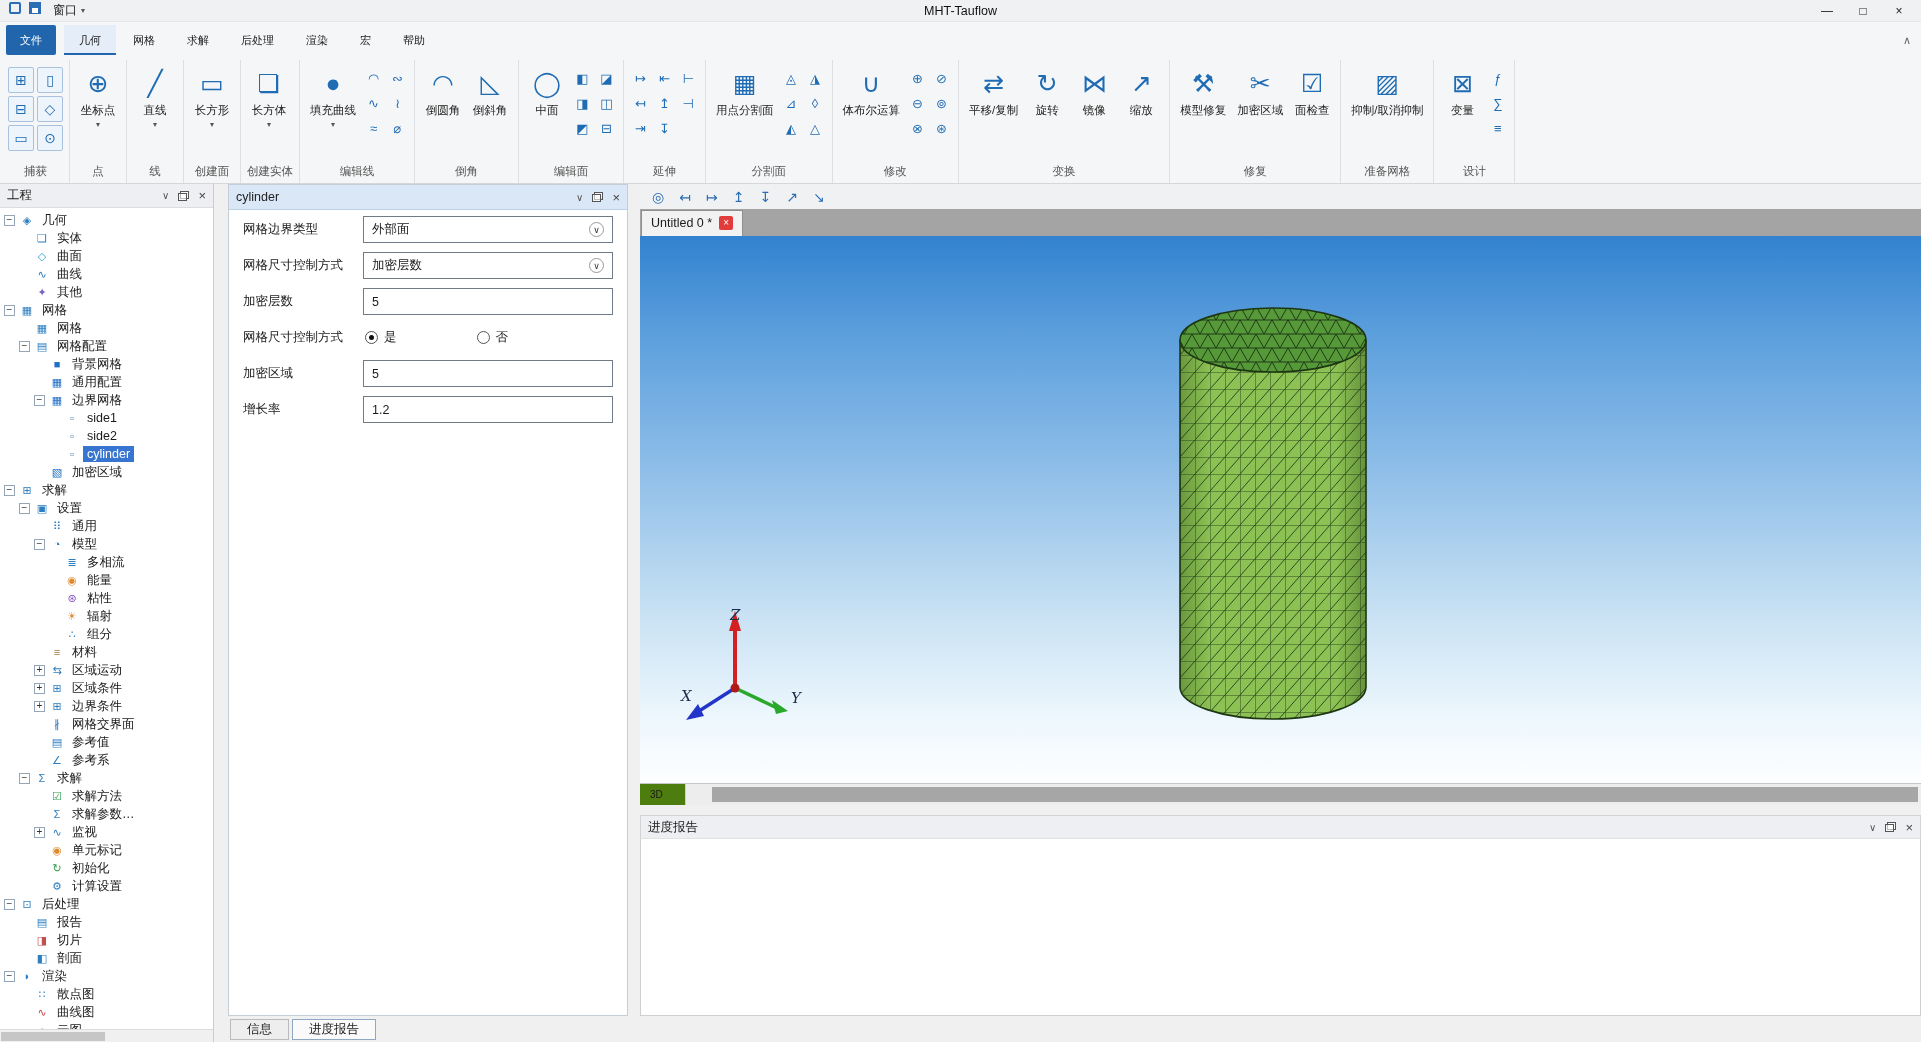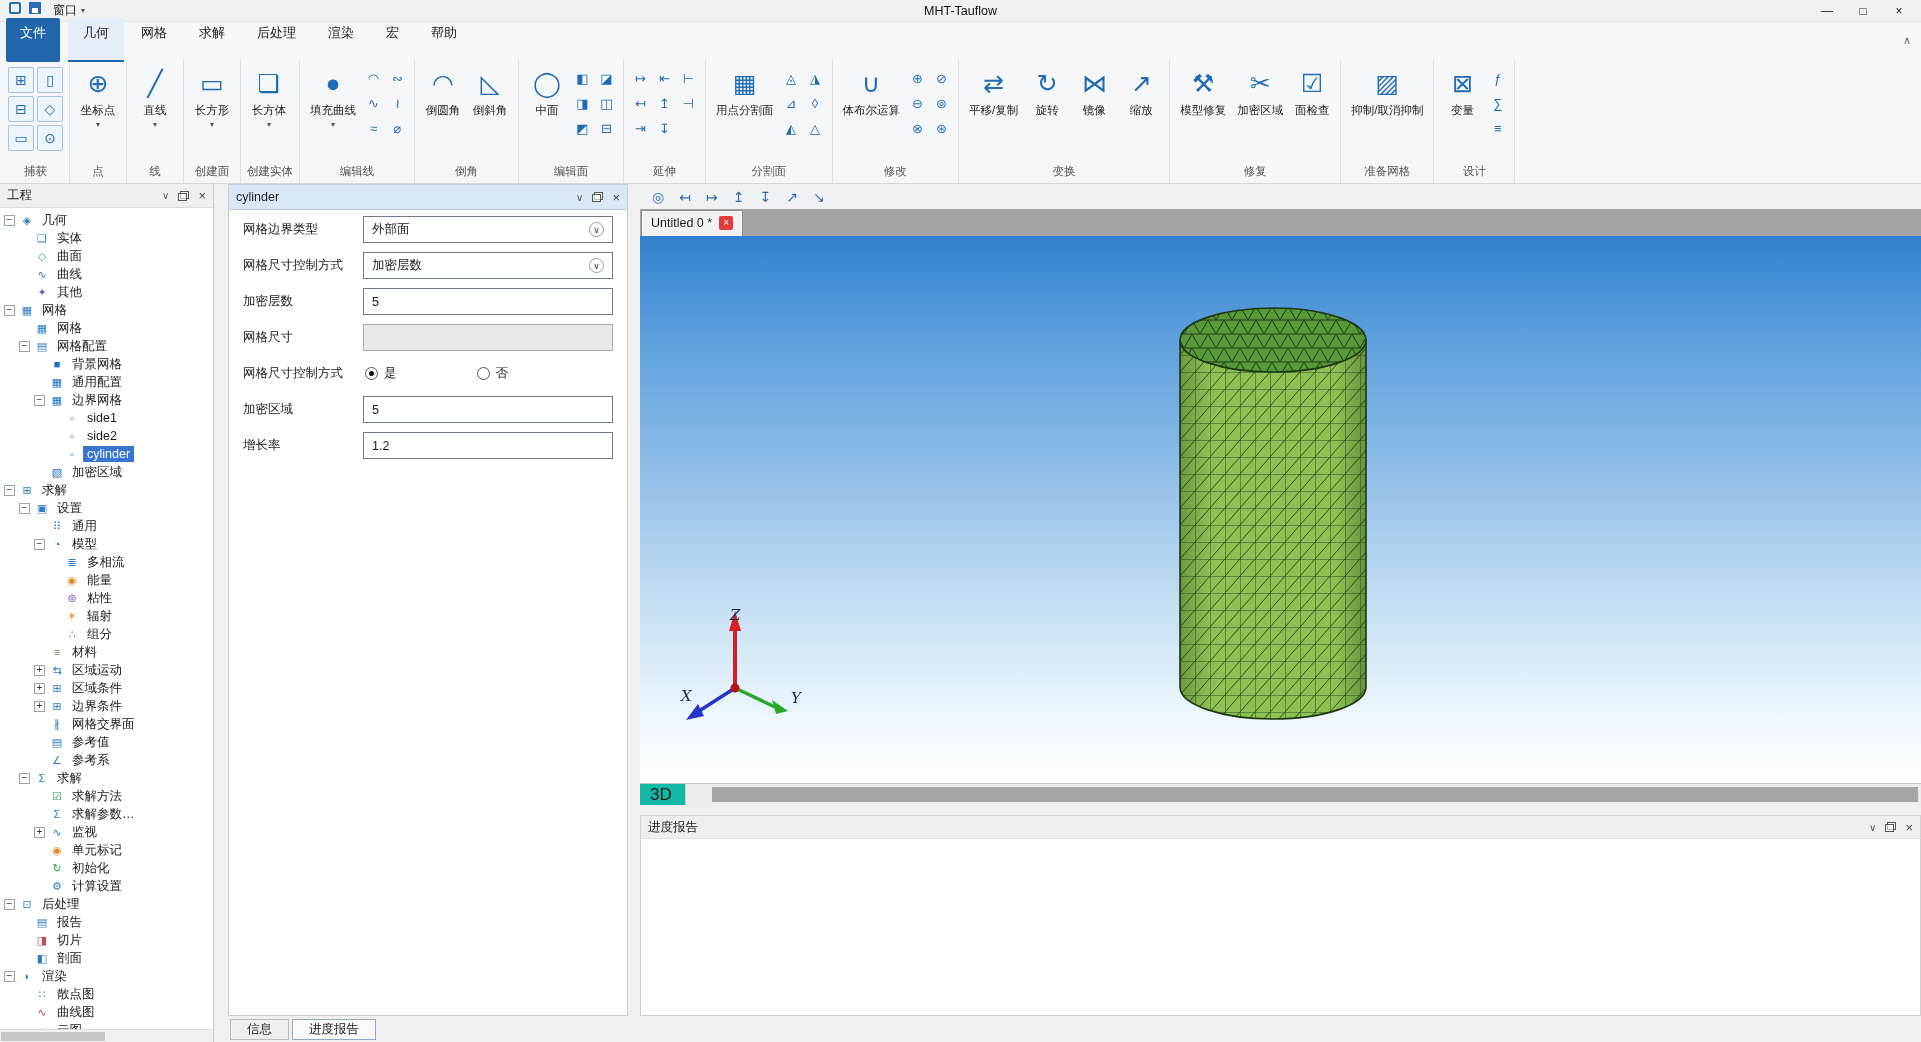--- a/index.html
+++ b/index.html
@@ -14,21 +14,21 @@
 .save-ico::after{content:"";position:absolute;left:3px;top:6px;width:6px;height:5px;background:#fff}
 .tb-menu{display:flex;align-items:center;gap:4px;font-size:12px;color:#222;padding:0 4px}
 .tb-caret{font-size:8px;color:#555}
 #tb-title{position:absolute;left:0;right:0;text-align:center;font-size:12.5px;color:#111}
 .tb-right{margin-left:auto;display:flex;z-index:1}
 .win-btn{width:36px;height:21px;display:flex;align-items:center;justify-content:center;font-size:12px;color:#222}
 
 
 #menubar{height:36px;background:#f5f6f7;display:flex;align-items:center;padding:0 6px;position:relative}
 #menu-tabs{display:flex;align-items:center;gap:2px}
-.menu-tab{padding:0 15px;height:44px;line-height:30px;font-size:13px;color:#1a1a1a}
+.menu-tab{padding:0 15px;height:30px;line-height:30px;font-size:11px;color:#1a1a1a}
 .menu-tab.file{background:#2166ac;color:#fff;border-radius:2px;margin-right:6px;padding:0 14px}
 .menu-tab.active{background:#e4edf8;border-bottom:2px solid #2166ac}
 #ribbon-collapse{position:absolute;right:10px;top:0;height:36px;display:flex;align-items:center;color:#666;font-size:11px}
 
 
 #ribbon{height:126px;background:#f5f6f7;border-bottom:1px solid #d5d8da;display:flex;padding:2px 2px 0;overflow:hidden}
 #ribbon-groups{display:flex;align-items:stretch}
 .rb-group{display:flex;flex-direction:column;border-right:1px solid #dddfe2;padding:2px 6px 0}
 .rb-body{flex:1;display:flex;align-items:flex-start;gap:3px}
 .rb-big{display:flex;flex-direction:column;align-items:center;padding:3px 4px 0;min-width:44px;border-radius:3px}
@@ -89,21 +89,21 @@
 .vt-btn{font-size:14px;color:#2a6db5}
 #doc-tabbar{height:27px;background:#a4a4a4;display:flex;align-items:center;flex:none}
 #doc-tab{height:26px;background:#f2f2f2;border:1px solid #8f8f8f;border-bottom:none;display:flex;align-items:center;gap:7px;padding:0 9px;font-size:12.5px;margin-left:1px}
 #doc-tab-close{width:14px;height:14px;background:#e23b3b;color:#fff;font-size:10px;line-height:14px;text-align:center;border-radius:2px;display:inline-block}
 #viewport{flex:1;position:relative;overflow:hidden;min-height:0;
   background:linear-gradient(180deg,#3282cf 0%,#5c9fdd 18%,#8dbde8 42%,#c6e0f3 68%,#edf7fd 88%,#fdfeff 100%)}
 .cyl-svg{position:absolute;left:0;top:0;width:100%;height:100%}
 .triad-svg{position:absolute;left:25px;top:367px}
 .axis-label{fill:#1c2b4a;font-style:italic;font-size:15px;font-family:"DejaVu Serif","Liberation Serif",serif}
 #vp-scroll{height:22px;display:flex;background:#f0f0f0;border-top:1px solid #c8c8c8;flex:none}
-#vp-3d-label{width:46px;display:flex;align-items:center;padding-left:10px;font-size:17px;background:#14b8a6;border-right:1px solid #d0d0d0}
+#vp-3d-label{width:46px;display:flex;align-items:center;padding-left:10px;font-size:10px;background:#4d7c0f;border-right:1px solid #d0d0d0}
 #vp-track{flex:1;position:relative;background:#ededed}
 #vp-thumb{position:absolute;left:26px;right:3px;top:3px;bottom:3px;background:#a6a6a6}
 #progress-gap{height:10px;flex:none}
 #progress-header{border:1px solid #d3d3d3;border-bottom:1px solid #e2e2e2;height:24px}
 #progress-content{height:177px;background:#fff;border:1px solid #cfcfcf;border-top:none;flex:none}
 
 
 #bottom-tabs{height:26px;display:flex;align-items:center;gap:3px;padding-left:16px;flex:none}
 .btab{padding:0 16px;height:21px;line-height:19px;border:1px solid #bbb;background:#eee;font-size:12.5px;color:#222}
 .btab.active{background:#fafafa;border-color:#8fa8c6}
@@ -625,24 +625,20 @@
             <div class="prow">
               <div class="plabel">网格尺寸控制方式</div>
               <div class="pselect">
                 <span class="pval">加密层数</span>
                 <span class="pcaret">∨</span>
               </div>
             </div>
             <div class="prow">
               <div class="plabel">加密层数</div>
               <div class="pinput">5</div>
-            </div>
-            <div class="prow">
-              <div class="plabel">网格尺寸</div>
-              <div class="pinput dis"></div>
             </div>
             <div class="prow">
               <div class="plabel">网格尺寸控制方式</div>
               <div class="pradio-group">
                 <span class="pradio">
                   <span class="rdot on"></span>
                   <span class="rlab">是</span>
                 </span>
                 <span class="pradio">
                   <span class="rdot"></span>

